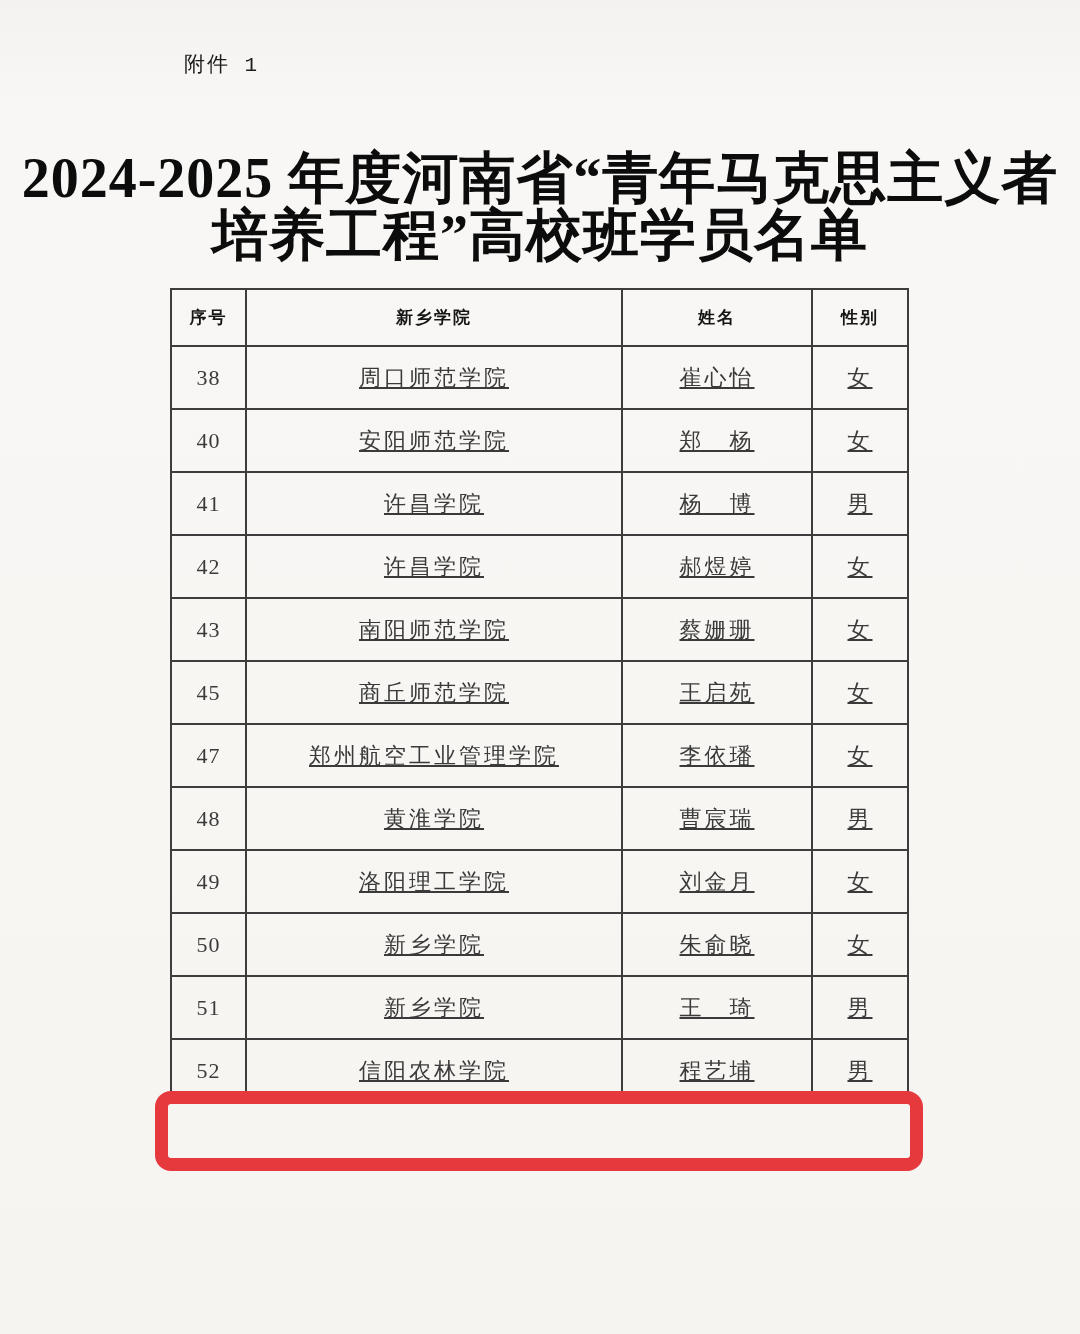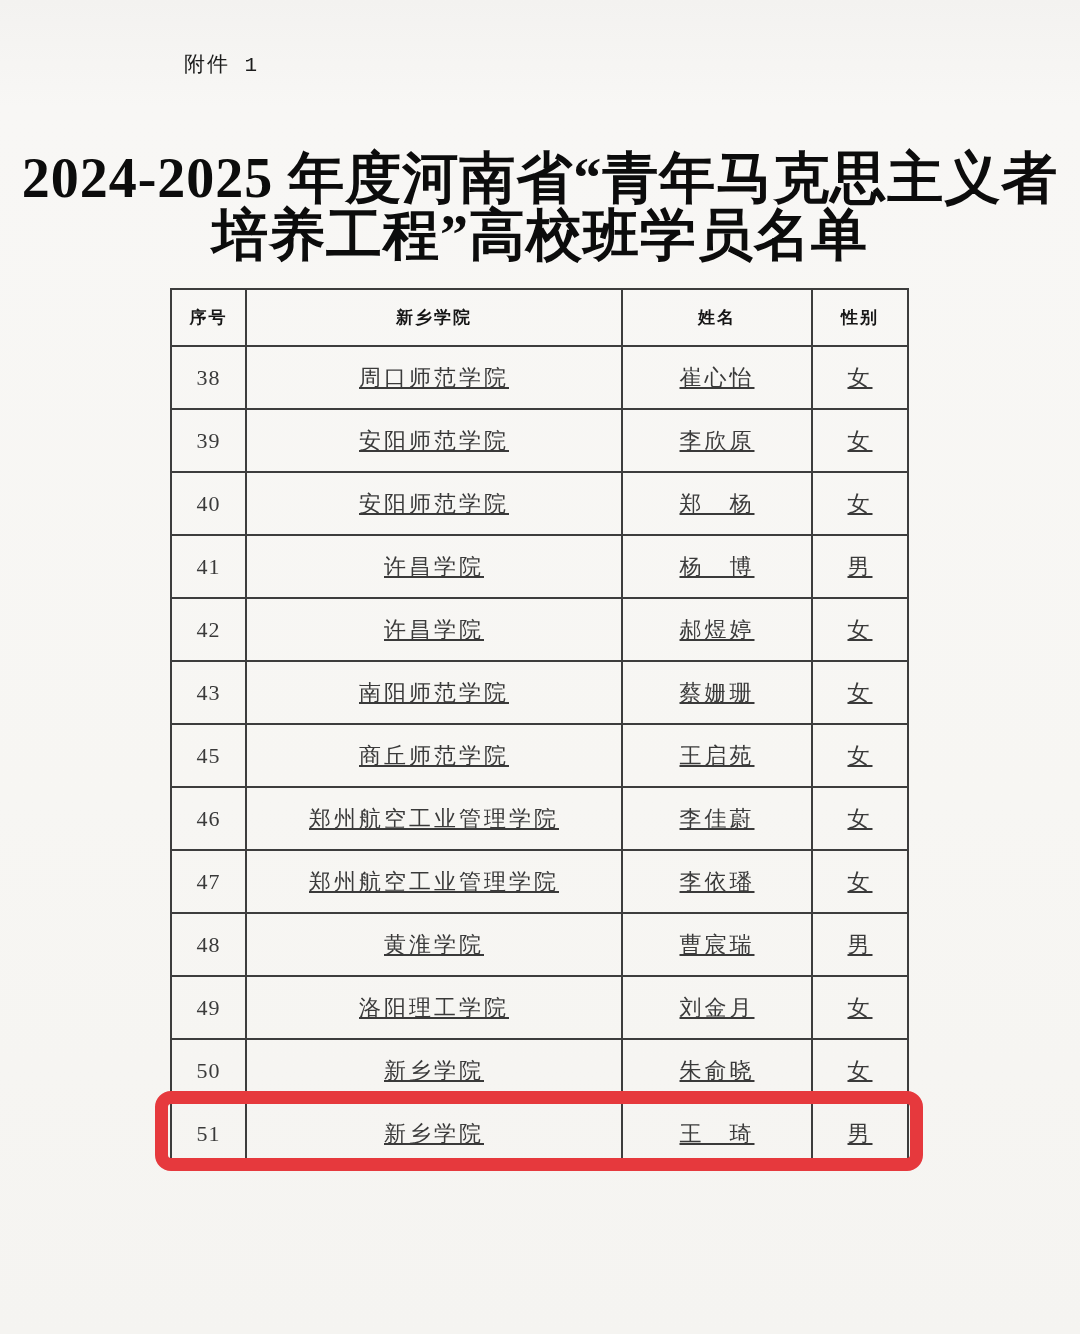--- a/index.html
+++ b/index.html
@@ -125,26 +125,20 @@
         </tr>
     </thead>
     <tbody id="tableBody">
         <tr>
           <td class="cell-no">38</td>
           <td class="cell-school">周口师范学院</td>
           <td class="cell-name">崔心怡</td>
           <td class="cell-gender">女</td>
         </tr>
         <tr>
-          <td class="cell-no">39</td>
-          <td class="cell-school">安阳师范学院</td>
-          <td class="cell-name">李欣原</td>
-          <td class="cell-gender">女</td>
-        </tr>
-        <tr>
           <td class="cell-no">40</td>
           <td class="cell-school">安阳师范学院</td>
           <td class="cell-name">郑　杨</td>
           <td class="cell-gender">女</td>
         </tr>
         <tr>
           <td class="cell-no">41</td>
           <td class="cell-school">许昌学院</td>
           <td class="cell-name">杨　博</td>
           <td class="cell-gender">男</td>
@@ -161,26 +155,20 @@
           <td class="cell-name">蔡姗珊</td>
           <td class="cell-gender">女</td>
         </tr>
         <tr>
           <td class="cell-no">45</td>
           <td class="cell-school">商丘师范学院</td>
           <td class="cell-name">王启苑</td>
           <td class="cell-gender">女</td>
         </tr>
         <tr>
-          <td class="cell-no">46</td>
-          <td class="cell-school">郑州航空工业管理学院</td>
-          <td class="cell-name">李佳蔚</td>
-          <td class="cell-gender">女</td>
-        </tr>
-        <tr>
           <td class="cell-no">47</td>
           <td class="cell-school">郑州航空工业管理学院</td>
           <td class="cell-name">李依璠</td>
           <td class="cell-gender">女</td>
         </tr>
         <tr>
           <td class="cell-no">48</td>
           <td class="cell-school">黄淮学院</td>
           <td class="cell-name">曹宸瑞</td>
           <td class="cell-gender">男</td>
@@ -196,18 +184,24 @@
           <td class="cell-school">新乡学院</td>
           <td class="cell-name">朱俞晓</td>
           <td class="cell-gender">女</td>
         </tr>
         <tr>
           <td class="cell-no">51</td>
           <td class="cell-school">新乡学院</td>
           <td class="cell-name">王　琦</td>
           <td class="cell-gender">男</td>
         </tr>
+        <tr>
+          <td class="cell-no">52</td>
+          <td class="cell-school">信阳农林学院</td>
+          <td class="cell-name">程艺埔</td>
+          <td class="cell-gender">男</td>
+        </tr>
       </tbody>
   </table>
 
   <div class="highlight-box" style="border-color: rgb(230, 57, 61);"></div>
 
 </div>
 
 </body></html>

